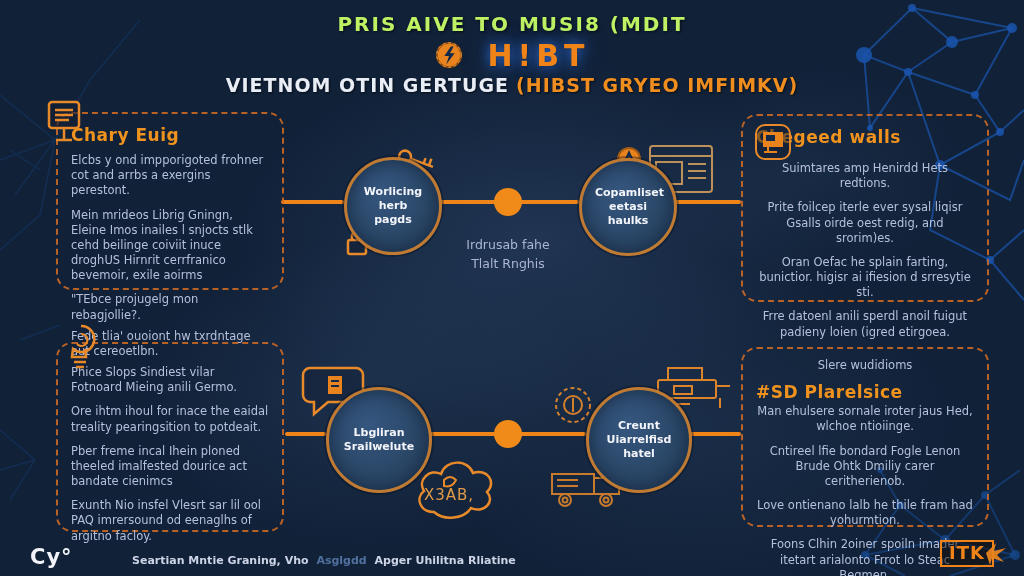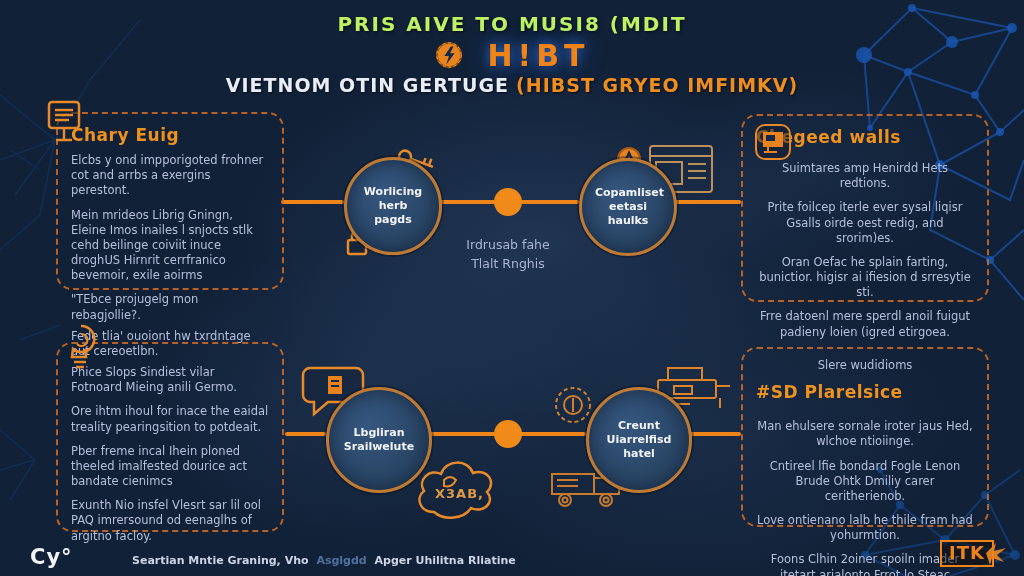--- a/index.html
+++ b/index.html
@@ -48,21 +48,21 @@
   #c2{left:579px;top:158px;width:92px;height:92px;}
   #c3{left:326px;top:387px;width:100px;height:100px;}
   #c4{left:586px;top:387px;width:100px;height:100px;}
 
   
   .conn{position:absolute;height:4px;background:#ef8418;border-radius:2px;z-index:3;}
   .conn-dot{position:absolute;width:28px;height:28px;border-radius:50%;background:#f08a18;z-index:3;}
 
   .note{position:absolute;left:445px;top:236px;width:126px;color:#a9b5d2;font-size:12.5px;line-height:1.5;text-align:center;z-index:3;}
   .note span{display:block;}
-  .cloud-lbl{position:absolute;left:424px;top:486px;width:60px;text-align:right;color:#e09a46;font-weight:bold;font-size:13px;letter-spacing:1px;z-index:3;}
+  .cloud-lbl{position:absolute;left:424px;top:486px;width:60px;text-align:left;color:#e09a46;font-weight:normal;font-size:15px;letter-spacing:1px;z-index:3;}
 
   
   .ftr-logo{position:absolute;left:30px;top:545px;color:#f1f3f8;font-weight:bold;font-size:21px;letter-spacing:1px;z-index:5;}
   .ftr-text{position:absolute;left:132px;top:554px;font-size:11px;color:#ccd4e6;font-weight:bold;z-index:5;}
   .ftr-text .lnk{color:#50709e;margin:0 4px;}
   .ftr-brand-wrap{position:absolute;right:30px;top:540px;z-index:5;}
   .ftr-brand{border:2px solid #f08418;color:#f08418;font-weight:bold;font-size:18px;padding:0 7px 2px;letter-spacing:1px;background:rgba(22,14,5,.5);display:inline-block;}
 </style>
 </head>
 <body>
@@ -144,41 +144,41 @@
     <rect x="3" y="3" width="34" height="34" rx="9" fill="rgba(20,30,50,.5)" stroke="#e8892a" stroke-width="2"></rect>
     <rect x="10" y="10" width="20" height="15" fill="#e8831d"></rect>
     <rect x="13" y="13" width="9" height="6" fill="#13294a"></rect>
     <line x1="15" y1="25" x2="15" y2="30" stroke="#e8831d" stroke-width="2"></line>
     <line x1="11" y1="30" x2="24" y2="30" stroke="#e8831d" stroke-width="2"></line>
   </svg>
   <div class="box-title">Chegeed walls</div>
   <p style="margin-top:14px;">Suimtares amp Henirdd Hets redtions.</p>
   <p>Prite foilcep iterle ever sysal liqisr Gsalls oirde oest redig, and srorim)es.</p>
   <p>Oran Oefac he splain farting, bunictior. higisr ai ifiesion d srresytie sti.</p>
-  <p>Frre datoenl mere sperdl anoil fuigut padieny loien (igred etirgoea.</p>
+  <p>Frre datoenl anili sperdl anoil fuigut padieny loien (igred etirgoea.</p>
 </div>
 
 <div class="box" id="box-bl">
   <svg class="deco" style="left:2px;top:-22px;" width="42" height="52" viewBox="0 0 42 52">
     <g stroke="#e8892a" stroke-width="2.5" fill="none">
       <path d="M21 4 a13 13 0 1 1 -8 23 l-1 8 h14 l-1 -8"></path>
       <path d="M21 12 a6 6 0 1 1 -4 10" stroke-width="2"></path>
       <line x1="14" y1="40" x2="26" y2="40"></line>
         <line x1="16" y1="45" x2="24" y2="45"></line>
     </g>
   </svg>
   <p style="margin-top:12px;">Phice Slops Sindiest vilar Fotnoard Mieing anili Germo.</p>
   <p>Ore ihtm ihoul for inace the eaidal treality pearingsition to potdeait.</p>
   <p>Pber freme incal Ihein ploned theeled imalfested dourice act bandate cienimcs</p>
   <p>Exunth Nio insfel Vlesrt sar lil ool PAQ imrersound od eenaglhs of argitno facloy.</p>
 </div>
 
 <div class="box centered" id="box-br">
   <p class="pretitle">Slere wudidioms</p>
-  <div class="box-title" style="margin-bottom:17px;">#SD Plarelsice</div>
+  <div class="box-title" style="margin-bottom:2px;">#SD Plarelsice</div>
   <p>Man ehulsere sornale iroter jaus Hed, wlchoe ntioiinge.</p>
   <p>Cntireel lfie bondard Fogle Lenon Brude Ohtk Dmiliy carer ceritherienob.</p>
   <p>Love ontienano lalb he thile fram had yohurmtion.</p>
   <p>Foons Clhin 2oiner spoiln imader itetart arialonto Frrot lo Steac Begmen.</p>
 </div>
 
 <div class="conn" style="left:281px;top:200px;width:63px;"></div>
 <div class="conn" style="left:436px;top:200px;width:143px;"></div>
 <div class="conn-dot" style="left:494px;top:188px;"></div>
 <div class="conn" style="left:671px;top:200px;width:70px;"></div>

